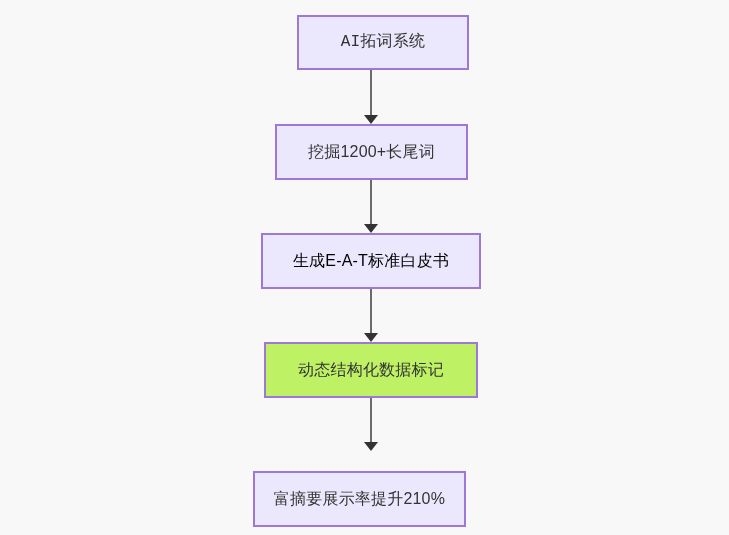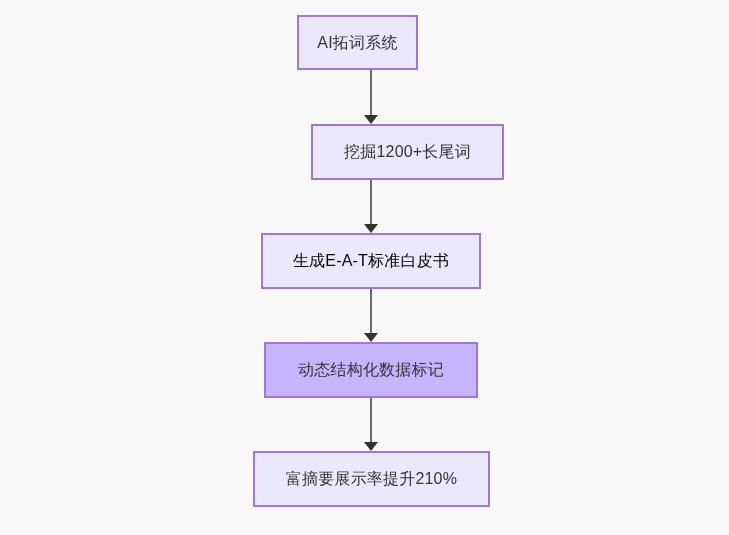--- a/index.html
+++ b/index.html
@@ -73,29 +73,29 @@
   </div>
   <div class="edge" id="edge-3" style="left: 364px; top: 289px; height: 53px;">
     <div class="edge-line" style="height: 45px; background: rgb(107, 107, 107);"></div>
     <div class="edge-arrow" style="top: 44px; border-top-color: rgb(51, 51, 51);"></div>
   </div>
   <div class="edge" id="edge-4" style="left: 364px; top: 398px; height: 53px;">
     <div class="edge-line" style="height: 45px; background: rgb(107, 107, 107);"></div>
     <div class="edge-arrow" style="top: 44px; border-top-color: rgb(51, 51, 51);"></div>
   </div>
 
-  <div class="node" id="node-1" style="left: 297px; top: 15px; width: 121px; height: 55px; background: rgb(235, 232, 253); border-color: rgb(157, 120, 214); color: rgb(51, 51, 51);">
+  <div class="node" id="node-1" style="left: 297px; top: 15px; width: 172px; height: 55px; background: rgb(235, 232, 253); border-color: rgb(157, 120, 214); color: rgb(51, 51, 51); font-family: Liberation Mono, monospace;">
     <span class="node-label">AI拓词系统</span>
   </div>
-  <div class="node" id="node-2" style="left: 275px; top: 124px; width: 193px; height: 56px; background: rgb(235, 232, 253); border-color: rgb(157, 120, 214); color: rgb(51, 51, 51); margin-left: 36px;">
+  <div class="node" id="node-2" style="left: 275px; top: 124px; width: 193px; height: 56px; background: rgb(235, 232, 253); border-color: rgb(157, 120, 214); color: rgb(51, 51, 51);">
     <span class="node-label">挖掘1200+长尾词</span>
   </div>
   <div class="node" id="node-3" style="left: 261px; top: 233px; width: 220px; height: 56px; background: rgb(235, 232, 253); border-color: rgb(157, 120, 214); color: #000000;">
     <span class="node-label">生成E-A-T标准白皮书</span>
   </div>
-  <div class="node" id="node-4" style="left: 264px; top: 342px; width: 214px; height: 56px; background: #c4b5fd; border-color: rgb(157, 120, 214); color: rgb(51, 51, 51);">
+  <div class="node" id="node-4" style="left: 264px; top: 342px; width: 214px; height: 56px; background: #bef264; border-color: rgb(157, 120, 214); color: rgb(51, 51, 51);">
     <span class="node-label">动态结构化数据标记</span>
   </div>
-  <div class="node" id="node-5" style="left: 253px; top: 451px; width: 237px; height: 56px; background: rgb(235, 232, 253); border-color: rgb(157, 120, 214); color: rgb(51, 51, 51);">
+  <div class="node" id="node-5" style="left: 253px; top: 471px; width: 213px; height: 56px; background: rgb(235, 232, 253); border-color: rgb(157, 120, 214); color: rgb(51, 51, 51);">
     <span class="node-label">富摘要展示率提升210%</span>
   </div>
 
 </div>
 
 </body></html>

